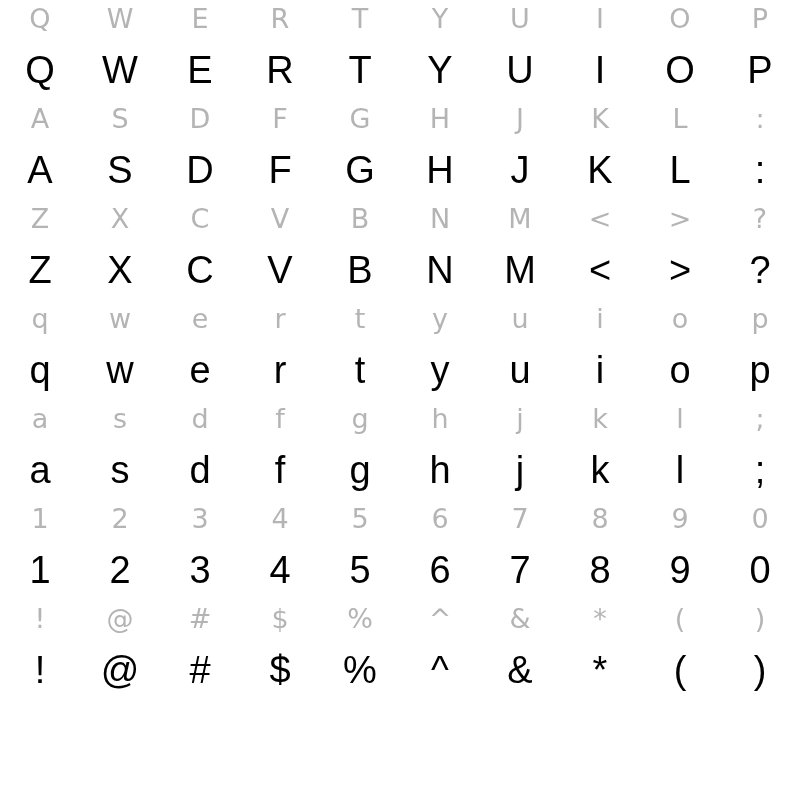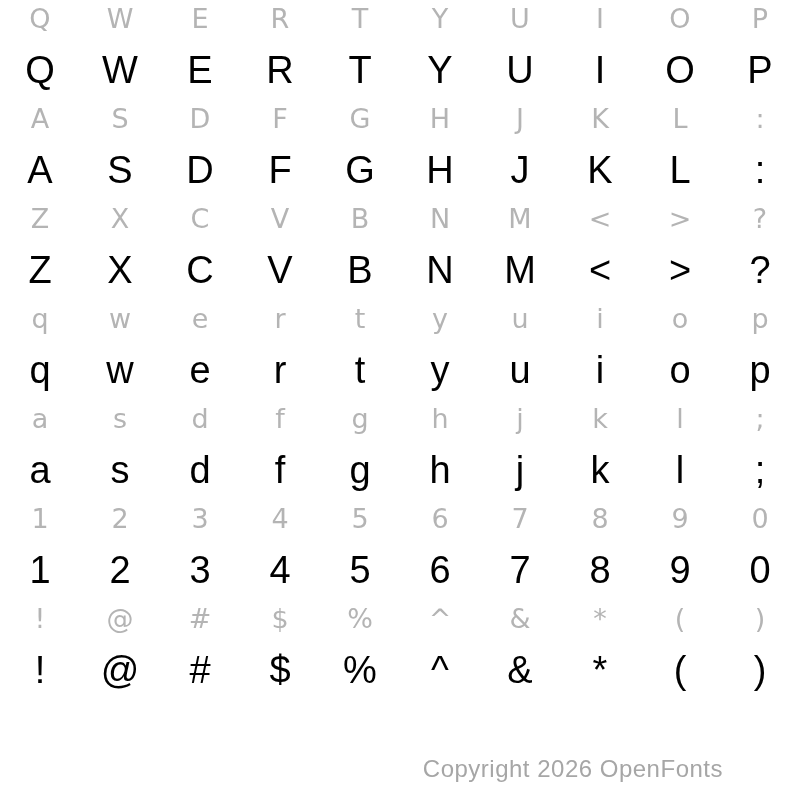--- a/index.html
+++ b/index.html
@@ -75,14 +75,13 @@
       </div>
       <div class="pair">
         <div class="char-row muted"><span class="char-cell">1</span><span class="char-cell">2</span><span class="char-cell">3</span><span class="char-cell">4</span><span class="char-cell">5</span><span class="char-cell">6</span><span class="char-cell">7</span><span class="char-cell">8</span><span class="char-cell">9</span><span class="char-cell">0</span></div>
         <div class="char-row strong"><span class="char-cell">1</span><span class="char-cell">2</span><span class="char-cell">3</span><span class="char-cell">4</span><span class="char-cell">5</span><span class="char-cell">6</span><span class="char-cell">7</span><span class="char-cell">8</span><span class="char-cell">9</span><span class="char-cell">0</span></div>
       </div>
       <div class="pair">
         <div class="char-row muted"><span class="char-cell">!</span><span class="char-cell">@</span><span class="char-cell">#</span><span class="char-cell">$</span><span class="char-cell">%</span><span class="char-cell">^</span><span class="char-cell">&amp;</span><span class="char-cell">*</span><span class="char-cell">(</span><span class="char-cell">)</span></div>
         <div class="char-row strong"><span class="char-cell">!</span><span class="char-cell">@</span><span class="char-cell">#</span><span class="char-cell">$</span><span class="char-cell">%</span><span class="char-cell">^</span><span class="char-cell">&amp;</span><span class="char-cell">*</span><span class="char-cell">(</span><span class="char-cell">)</span></div>
       </div>
     </div>
-  <div class="footer">Copyright 2026 OpenFonts</div>
 </div>
 
 </body></html>

